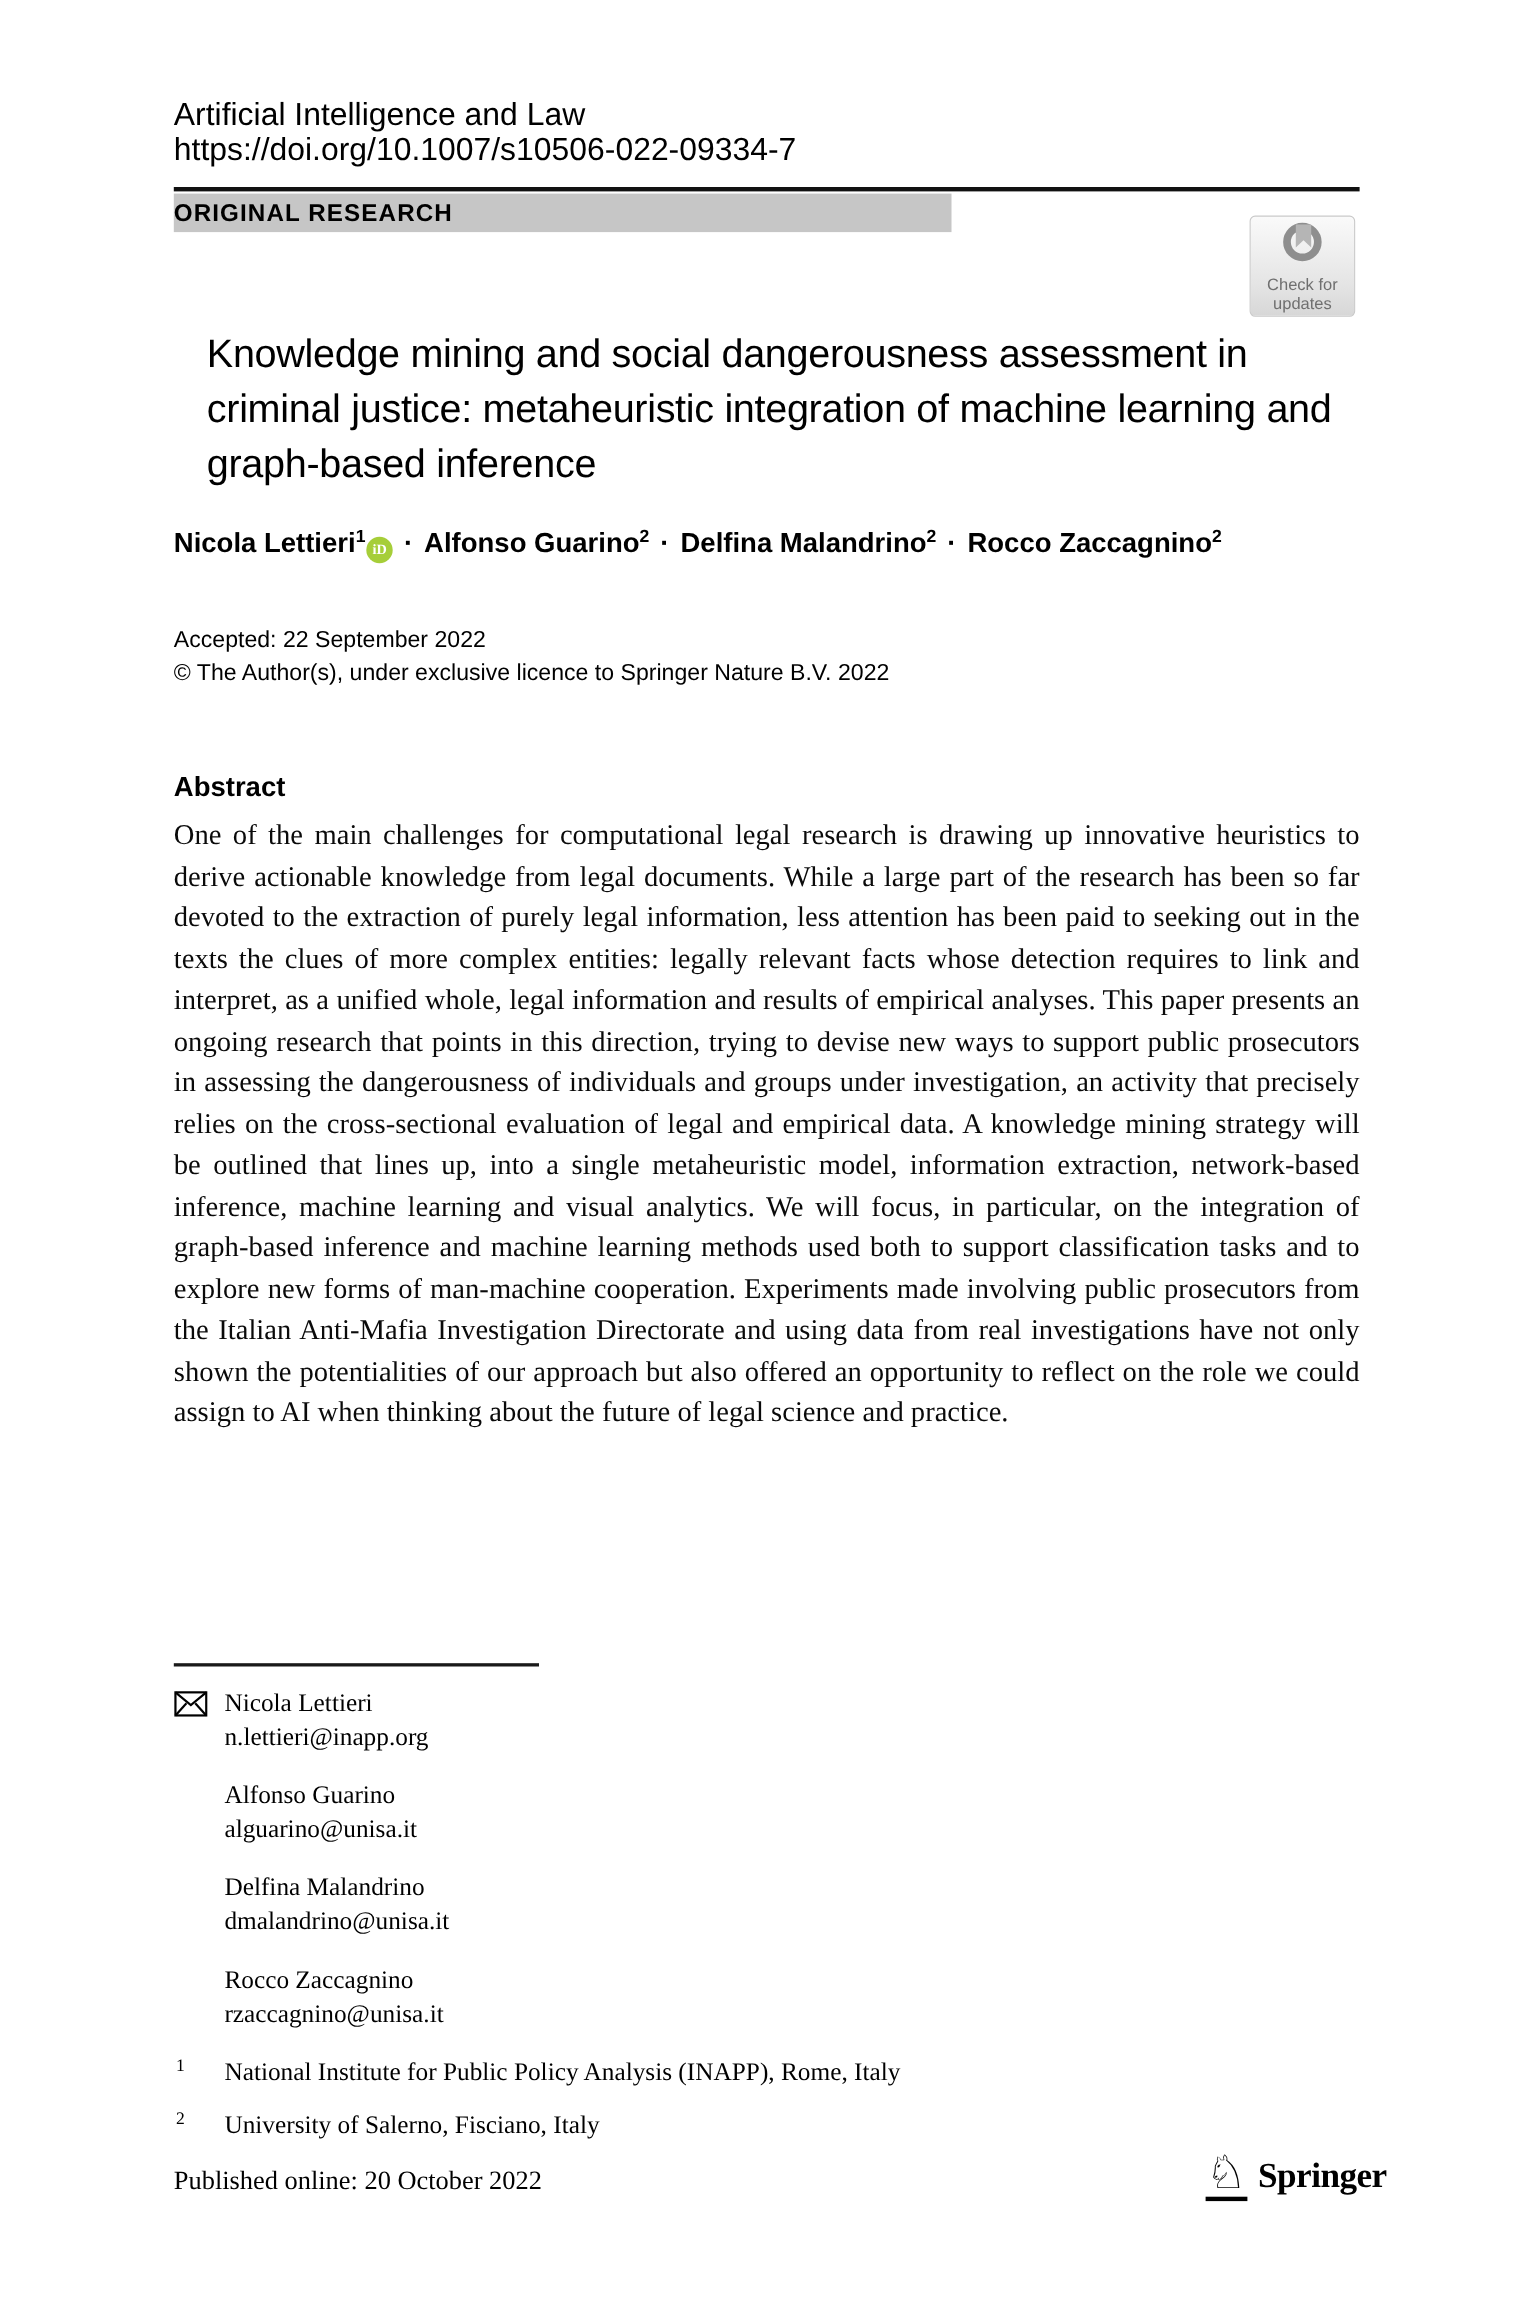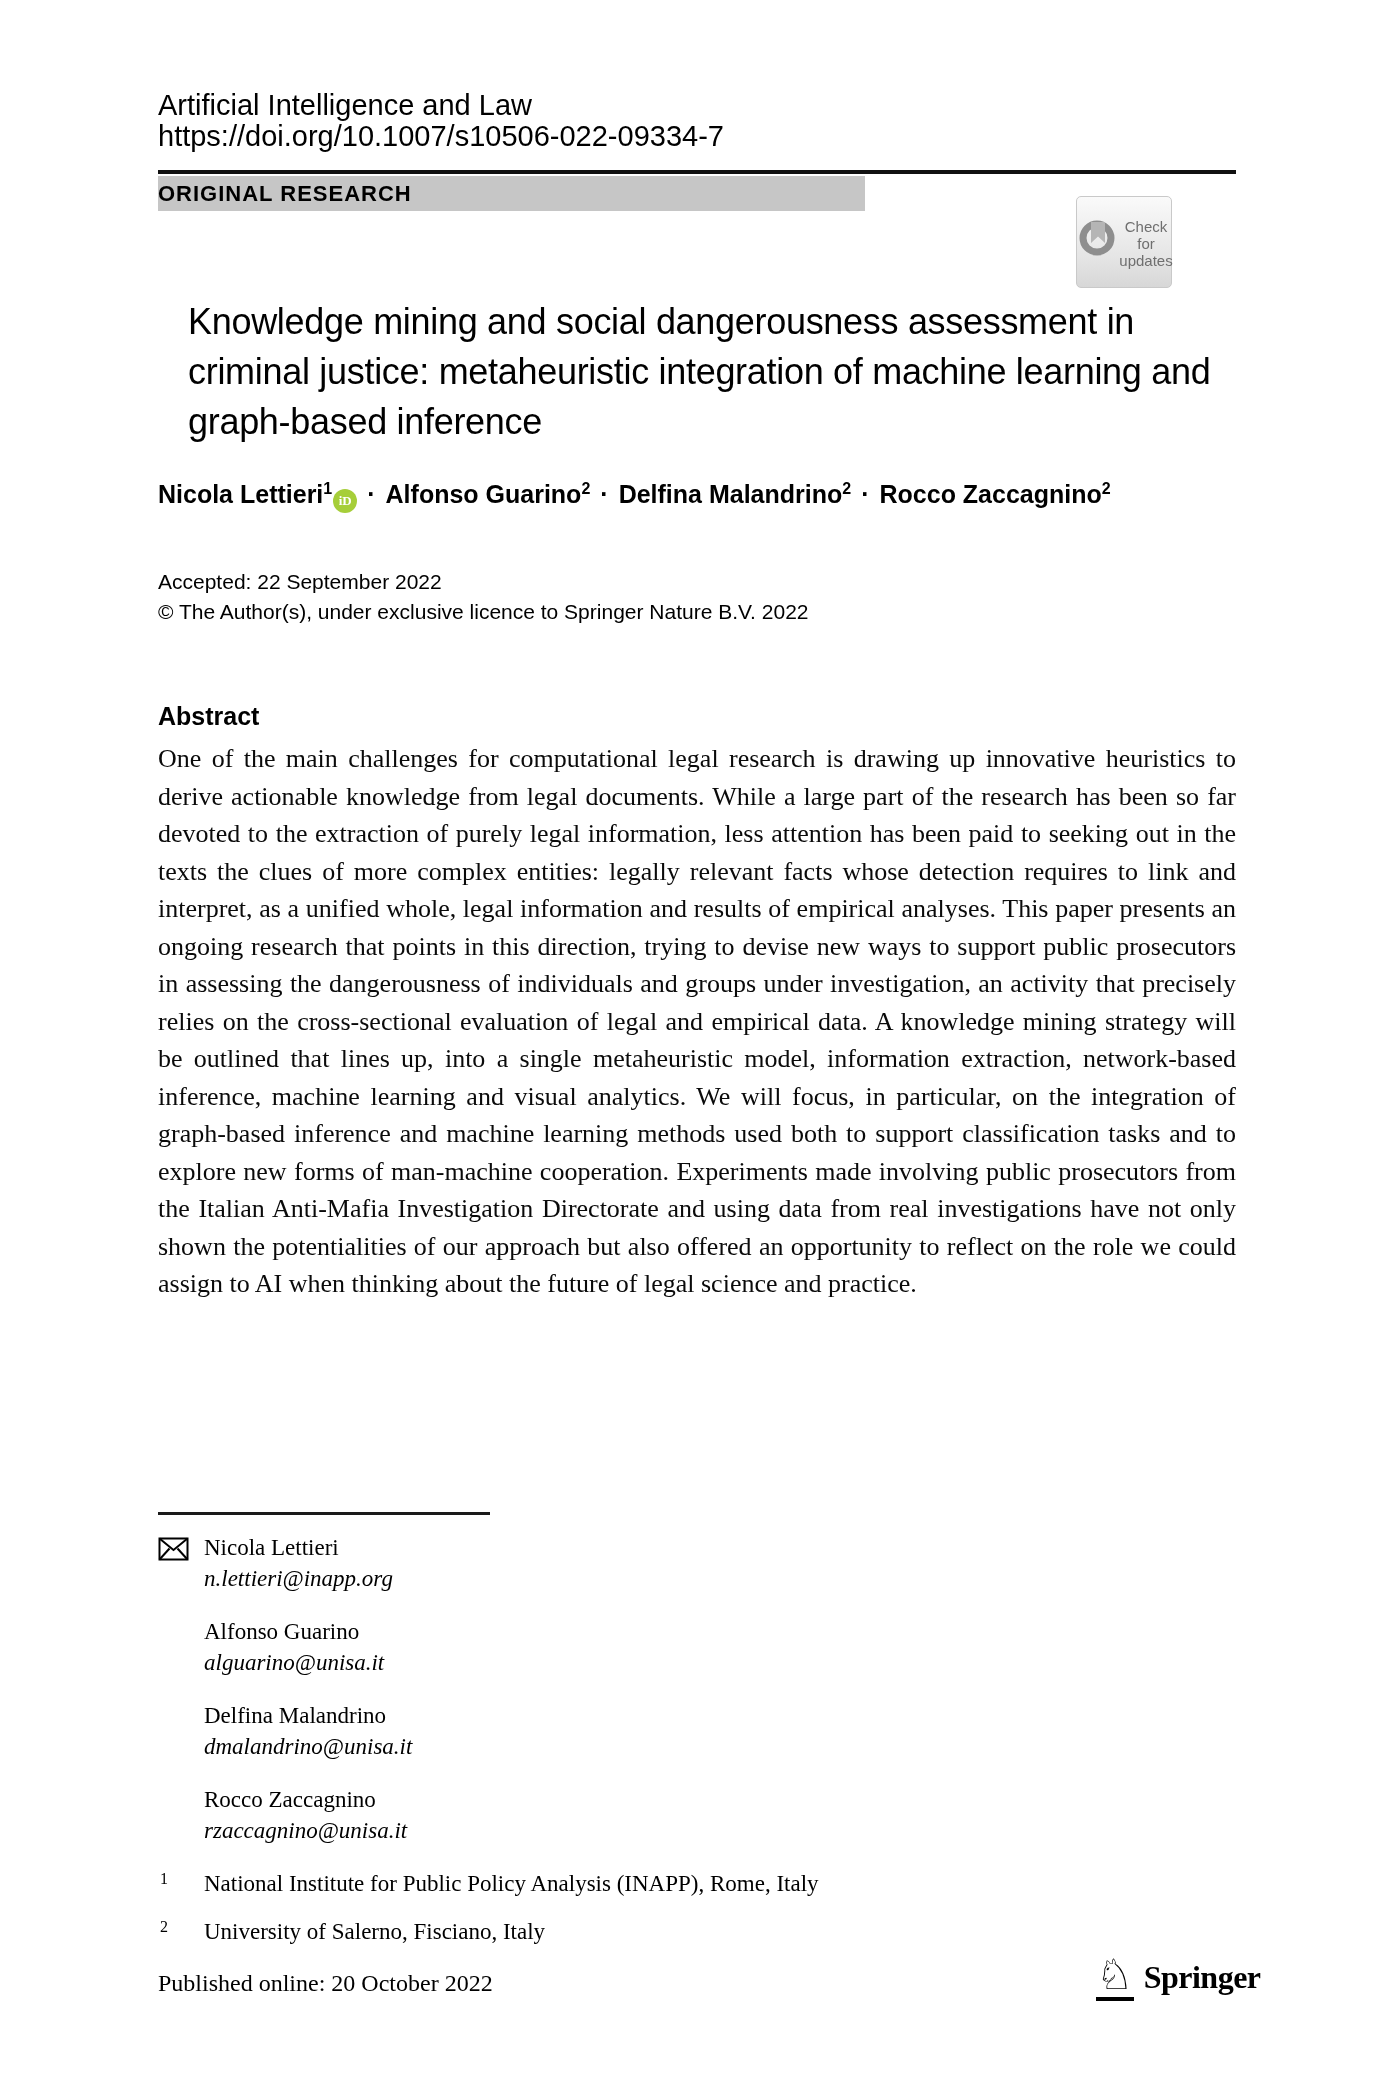--- a/index.html
+++ b/index.html
@@ -21,24 +21,24 @@
   .top-rule{position:absolute;left:158px;top:170px;width:1078px;height:4px;background:#111;}
   .banner{
     position:absolute;left:158px;top:176px;width:707px;height:35px;
     background:#c6c6c6;
     font-size:22px;font-weight:bold;letter-spacing:1px;
     line-height:35px;padding-left:0;box-sizing:border-box;
   }
 
   
   .badge{
-    position:absolute;left:1076px;top:196px;width:96px;height:92px;
+    position:absolute;left:1136px;top:196px;width:96px;height:92px;
     background:linear-gradient(180deg,#fafafa 0%,#e4e4e4 70%,#d7d7d7 100%);
     border:1px solid #c9c9c9;border-radius:5px;
-    display:flex;flex-direction:row;align-items:center;justify-content:center;
+    display:flex;flex-direction:column;align-items:center;justify-content:center;
     box-sizing:border-box;cursor:pointer;
   }
   .badge-text{font-size:15px;line-height:17px;color:#6f6f6f;text-align:center;margin-top:2px;}
 
   
   .title{
     position:absolute;left:176px;top:285px;width:1055px;
     font-size:36px;font-weight:normal;line-height:50px;letter-spacing:-0.3px;margin:12px;
   }
   .authors{position:absolute;left:158px;top:480px;width:1100px;font-size:25px;font-weight:bold;}
@@ -58,21 +58,21 @@
   .abstract-heading{position:absolute;left:158px;top:702px;font-size:25px;font-weight:bold;margin:0;}
   .abstract-body{
     position:absolute;left:158px;top:740px;width:1078px;
     font-size:26px;line-height:37.5px;text-align:justify;margin:0;color:#0a0a0a;
   }
 
   
   .contact-rule{position:absolute;left:158px;top:1512px;width:332px;height:3px;background:#1a1a1a;}
   .correspondence{position:absolute;left:158px;top:1532px;width:620px;}
   .contact-entry{position:relative;padding-left:46px;margin-bottom:22px;font-size:23px;line-height:31px;}
-  .contact-email{color:#000;text-decoration:none;display:inline-block;font-style:italic;}
+  .contact-email{color:#000;text-decoration:none;display:inline-block;}
   .envelope{position:absolute;left:0;top:5px;}
 
   .affiliations{position:absolute;left:158px;top:1868px;width:900px;}
   .aff-row{position:relative;padding-left:46px;margin-bottom:17px;font-size:23px;line-height:31px;}
   .aff-mark{position:absolute;left:2px;top:-5px;font-size:16px;}
 
   
   .published{position:absolute;left:158px;top:1970px;font-size:24px;margin:0;}
   .springer-logo{position:absolute;left:1096px;top:1954px;display:flex;align-items:center;gap:10px;}
   .knight-wrap{display:inline-block;border-bottom:4px solid #000;padding-bottom:1px;line-height:1;}

